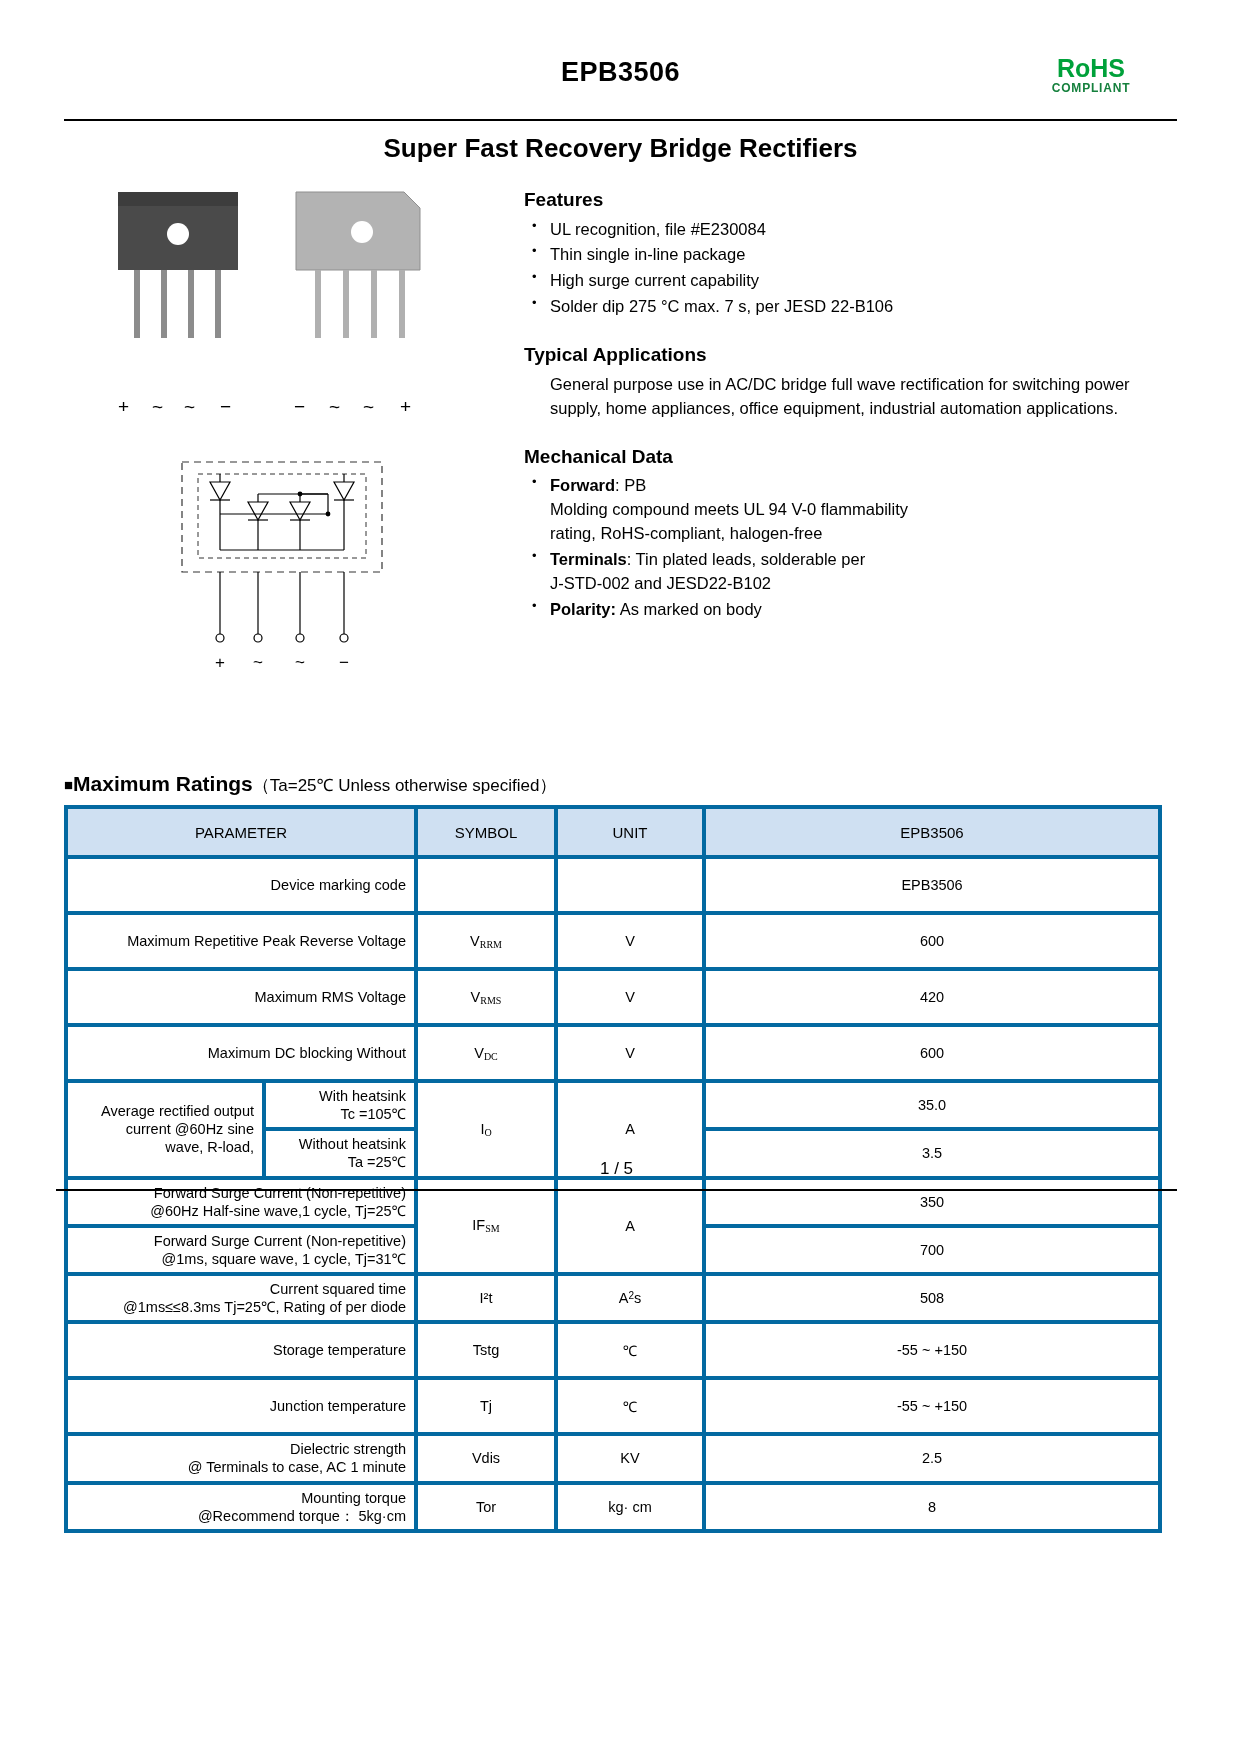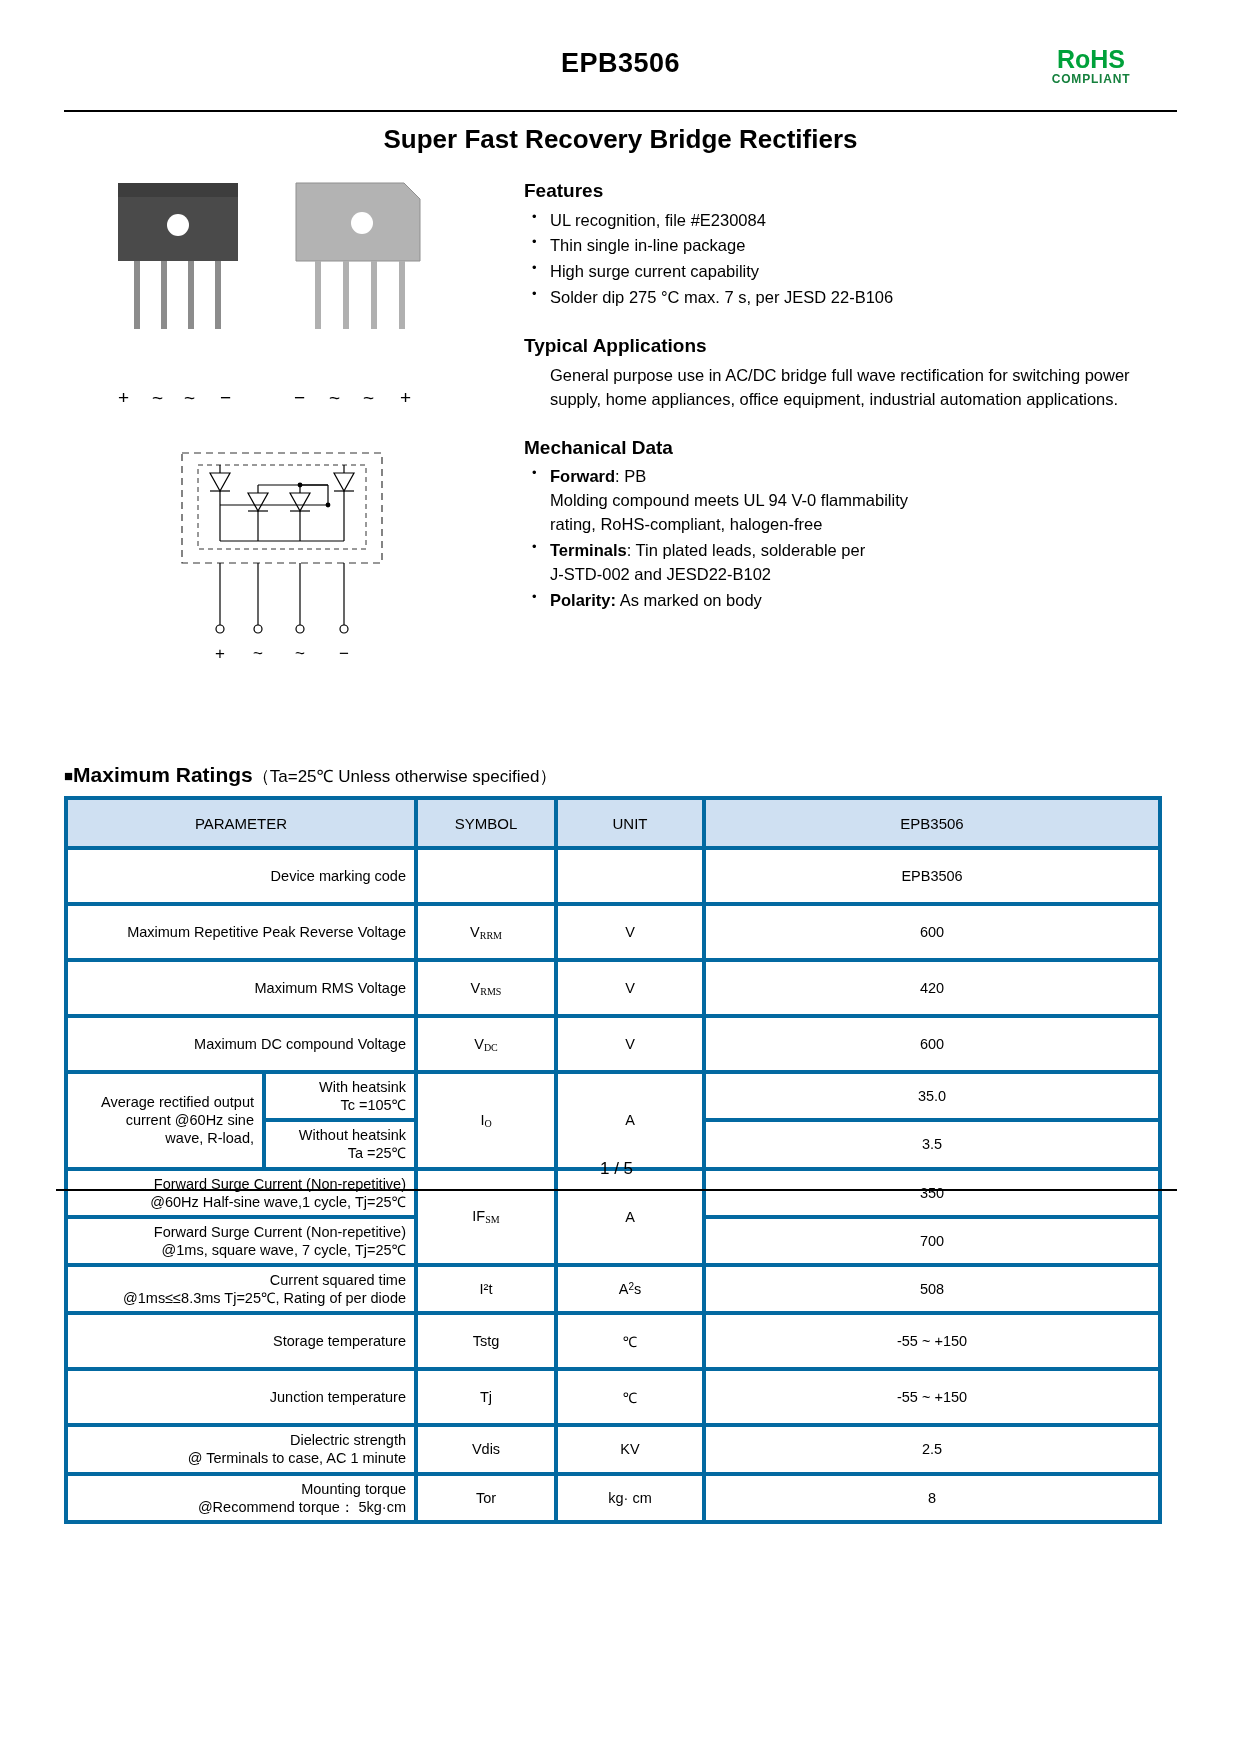--- a/index.html
+++ b/index.html
@@ -12,21 +12,21 @@
     height: 1755px;
     font-family: "Liberation Sans", sans-serif;
     color: #000000;
     position: relative;
   }
   .page {
     position: relative;
     width: 1241px;
     height: 1229px;
     box-sizing: border-box;
-    padding: 0 64px;
+    padding: 9px 64px;
   }
 
   
   .header {
     position: relative;
     height: 78px;
   }
   .header-title {
     position: absolute;
     left: 0; right: 0;
@@ -380,21 +380,21 @@
         <td class="c">V</td>
         <td class="c">600</td>
       </tr>
       <tr>
         <td class="param l" colspan="2">Maximum RMS Voltage</td>
         <td class="c"><span>V</span><span class="sub">RMS</span></td>
         <td class="c">V</td>
         <td class="c">420</td>
       </tr>
       <tr>
-        <td class="param l" colspan="2">Maximum DC compound Voltage</td>
+        <td class="param l" colspan="2">Maximum DC blocking Without</td>
         <td class="c"><span>V</span><span class="sub">DC</span></td>
         <td class="c">V</td>
         <td class="c">600</td>
       </tr>
 
       <tr>
         <td class="l tight" rowspan="2">
           <div>Average rectified output</div>
           <div>current  @60Hz sine</div>
           <div>wave, R-load,</div>
@@ -420,21 +420,21 @@
           <div>Forward Surge Current (Non-repetitive)</div>
           <div>@60Hz Half-sine wave,1 cycle, Tj=25℃</div>
         </td>
         <td class="c" rowspan="2"><span>IF</span><span class="sub">SM</span></td>
         <td class="c" rowspan="2">A</td>
         <td class="c">350</td>
       </tr>
       <tr>
         <td class="l tight" colspan="2">
           <div>Forward Surge Current (Non-repetitive)</div>
-          <div>@1ms, square wave, 7 cycle, Tj=25℃</div>
+          <div>@1ms, square wave, 1 cycle, Tj=31℃</div>
         </td>
         <td class="c">700</td>
       </tr>
 
       <tr>
         <td class="l tight" colspan="2">
           <div>Current squared time</div>
           <div>@1ms≤≤8.3ms Tj=25℃, Rating of per diode</div>
         </td>
         <td class="c">I²t</td>

